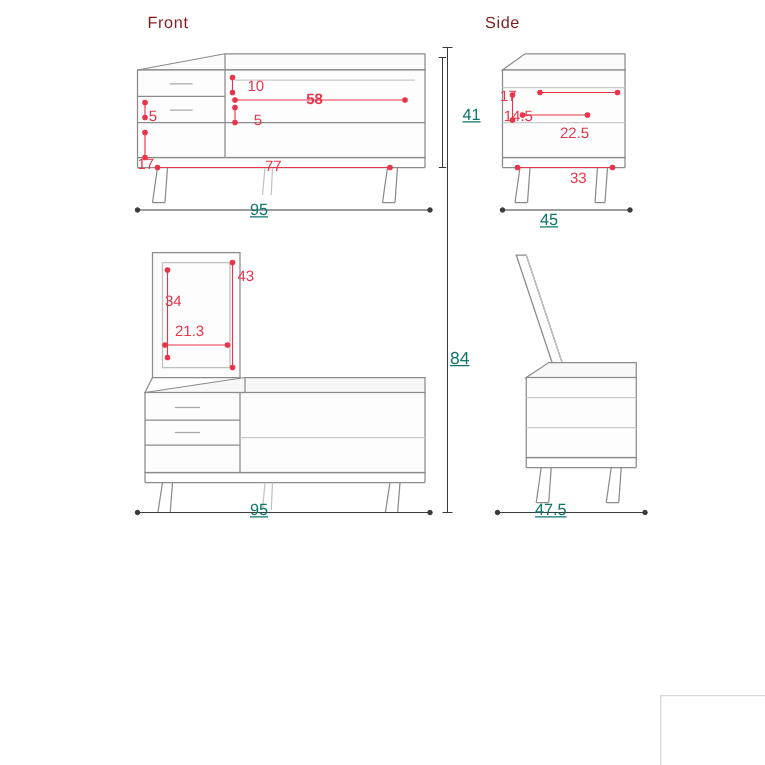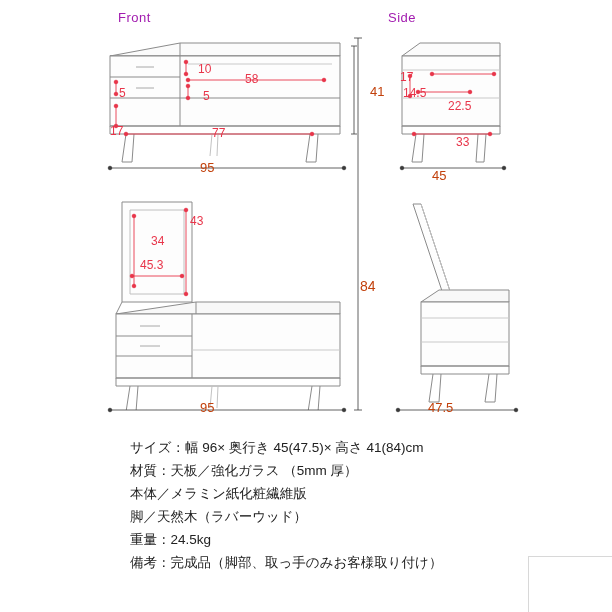--- a/index.html
+++ b/index.html
@@ -16,21 +16,21 @@
     overflow: hidden;
   }
   .canvas {
     position: absolute;
     inset: 0;
   }
   
   .view-label {
     position: absolute;
     font-size: 13px;
-    color: #a21caf;
+    color: #7f1d1d;
     letter-spacing: 0.5px;
   }
   #label-front { left: 118px; top: 10px; }
   #label-side  { left: 388px; top: 10px; }
 
   
   .fig {
     position: absolute;
   }
 
@@ -40,22 +40,23 @@
     font-size: 12px;
     color: #e8354a;
     font-family: "Liberation Sans", sans-serif;
     white-space: nowrap;
   }
 
   
   .dimb {
     position: absolute;
     font-size: 13px;
-    color: #c2410c;
+    color: #0f766e;
     white-space: nowrap;
+    text-decoration: underline;
   }
 
   
   .specs {
     position: absolute;
     left: 130px;
     top: 436px;
     width: 460px;
     font-size: 13.5px;
     line-height: 23px;
@@ -130,21 +131,21 @@
         <circle cx="16" cy="76" r="1.8"></circle>
         <circle cx="16" cy="96" r="1.8"></circle>
 
       <path d="M26 104 L212 104"></path>
         <circle cx="26" cy="104" r="1.8"></circle>
         <circle cx="212" cy="104" r="1.8"></circle>
     </g>
   </svg>
 
   <div class="dim" style="left:198px; top:62px;">10</div>
-  <div class="dim" style="left:245px; top:72px;">58</div>
+  <div class="dim" style="left:245px; top:72px;font-weight:bold;">58</div>
   <div class="dim" style="left:119px; top:86px;">5</div>
   <div class="dim" style="left:203px; top:89px;">5</div>
   <div class="dim" style="left:110px; top:124px;">17</div>
   <div class="dim" style="left:212px; top:126px;">77</div>
 
   <svg class="fig" style="left:96px; top:36px;" width="280" height="150" viewBox="0 0 280 150">
     <g stroke="#3a3a3a" stroke-width="0.8" fill="#3a3a3a">
       <path d="M14 132 L248 132"></path>
       <circle cx="14" cy="132" r="1.8"></circle>
         <circle cx="248" cy="132" r="1.8"></circle>
@@ -240,23 +241,23 @@
       <path d="M34 26 L34 96"></path>
         <circle cx="34" cy="26" r="1.8"></circle>
         <circle cx="34" cy="96" r="1.8"></circle>
 
       <path d="M32 86 L82 86"></path>
         <circle cx="32" cy="86" r="1.8"></circle>
         <circle cx="82" cy="86" r="1.8"></circle>
     </g>
   </svg>
 
-  <div class="dim" style="left:116px; top:234px;padding-left:35px;">34</div>
+  <div class="dim" style="left:132px; top:234px;">34</div>
   <div class="dim" style="left:190px; top:214px;">43</div>
-  <div class="dim" style="left:140px; top:258px;">45.3</div>
+  <div class="dim" style="left:140px; top:258px;">21.3</div>
 
   <svg class="fig" style="left:96px; top:196px;" width="280" height="230" viewBox="0 0 280 230">
     <g stroke="#3a3a3a" stroke-width="0.8" fill="#3a3a3a">
       <path d="M14 214 L248 214"></path>
       <circle cx="14" cy="214" r="1.8"></circle>
         <circle cx="248" cy="214" r="1.8"></circle>
     </g>
   </svg>
   <div class="dimb" style="left:200px; top:400px;">95</div>
 
@@ -289,25 +290,17 @@
 
   <svg class="fig" style="left:380px; top:196px;" width="150" height="230" viewBox="0 0 150 230">
     <g stroke="#3a3a3a" stroke-width="0.8" fill="#3a3a3a">
       <path d="M18 214 L136 214"></path>
       <circle cx="18" cy="214" r="1.8"></circle>
         <circle cx="136" cy="214" r="1.8"></circle>
     </g>
   </svg>
   <div class="dimb" style="left:428px; top:400px;text-align:right;">47.5</div>
 
-  <div class="specs">
-    <div>サイズ：幅 96×  奥行き 45(47.5)×  高さ 41(84)cm</div>
-    <div>材質：天板／強化ガラス （5mm 厚）</div>
-    <div>本体／メラミン紙化粧繊維版</div>
-    <div>脚／天然木（ラバーウッド）</div>
-    <div>重量：24.5kg</div>
-    <div>備考：完成品（脚部、取っ手のみお客様取り付け）</div>
-  </div>
 
   <div class="corner-line" style="left:528px; top:556px; width:84px; height:1px;"></div>
   <div class="corner-line" style="left:528px; top:556px; width:1px; height:56px;"></div>
 
 </div>
 
 </body></html>

